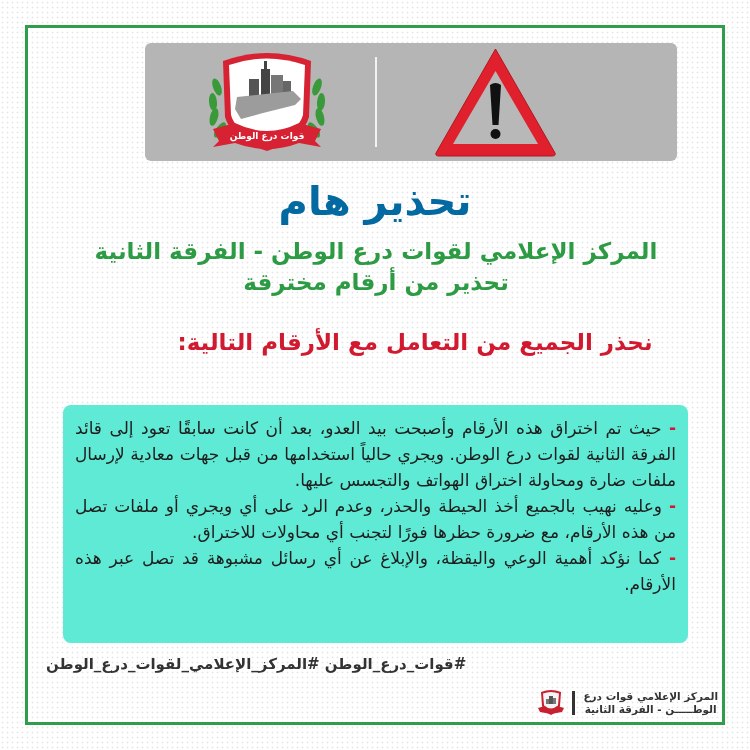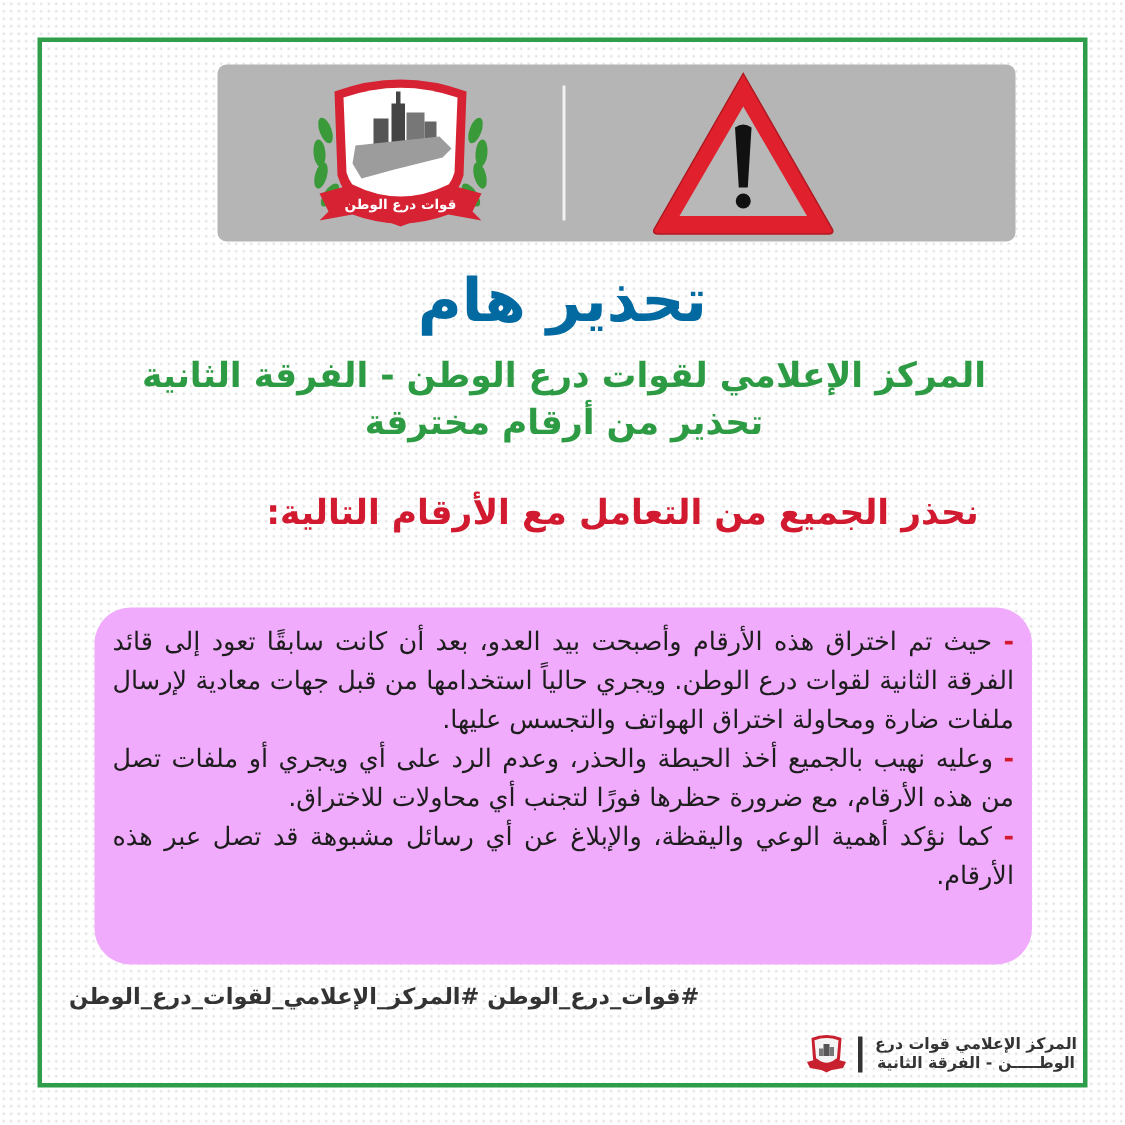--- a/index.html
+++ b/index.html
@@ -104,22 +104,22 @@
       direction: ltr;
       white-space: nowrap;
       margin-top: 2px;
     }
     .panel {
       position: absolute;
       left: 63px;
       top: 405px;
       width: 625px;
       height: 238px;
-      background: #f0abfc;
-      border-radius: 24px;
+      background: #5eead4;
+      border-radius: 8px;
       box-sizing: border-box;
       padding: 10px 12px 8px 12px;
       direction: rtl;
       text-align: right;
       color: #1d1d1d;
       font-size: 17px;
       line-height: 26px;
     }
     .panel p {
       margin: 0;

